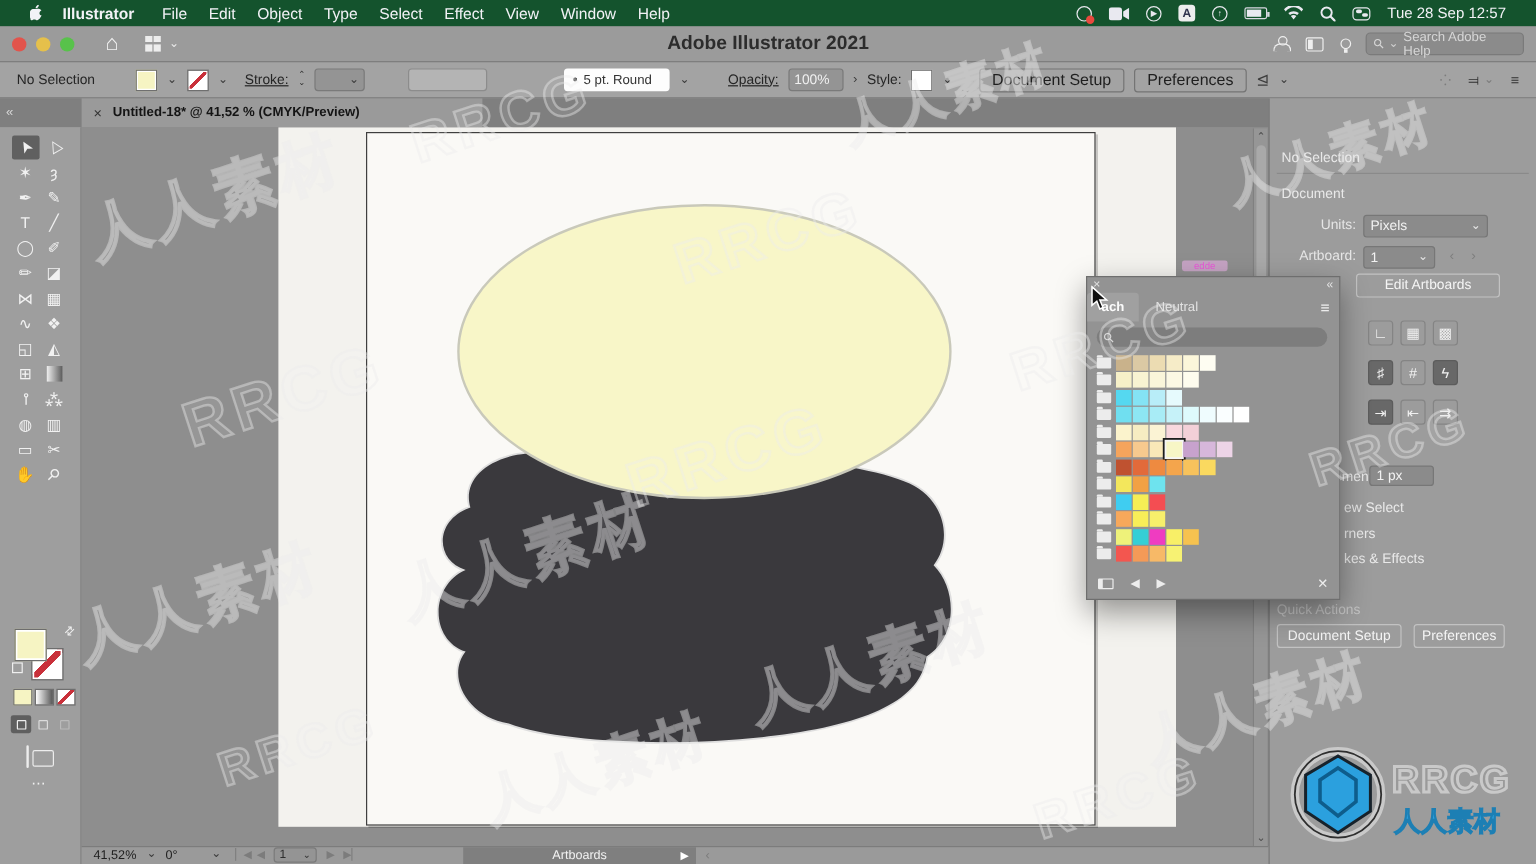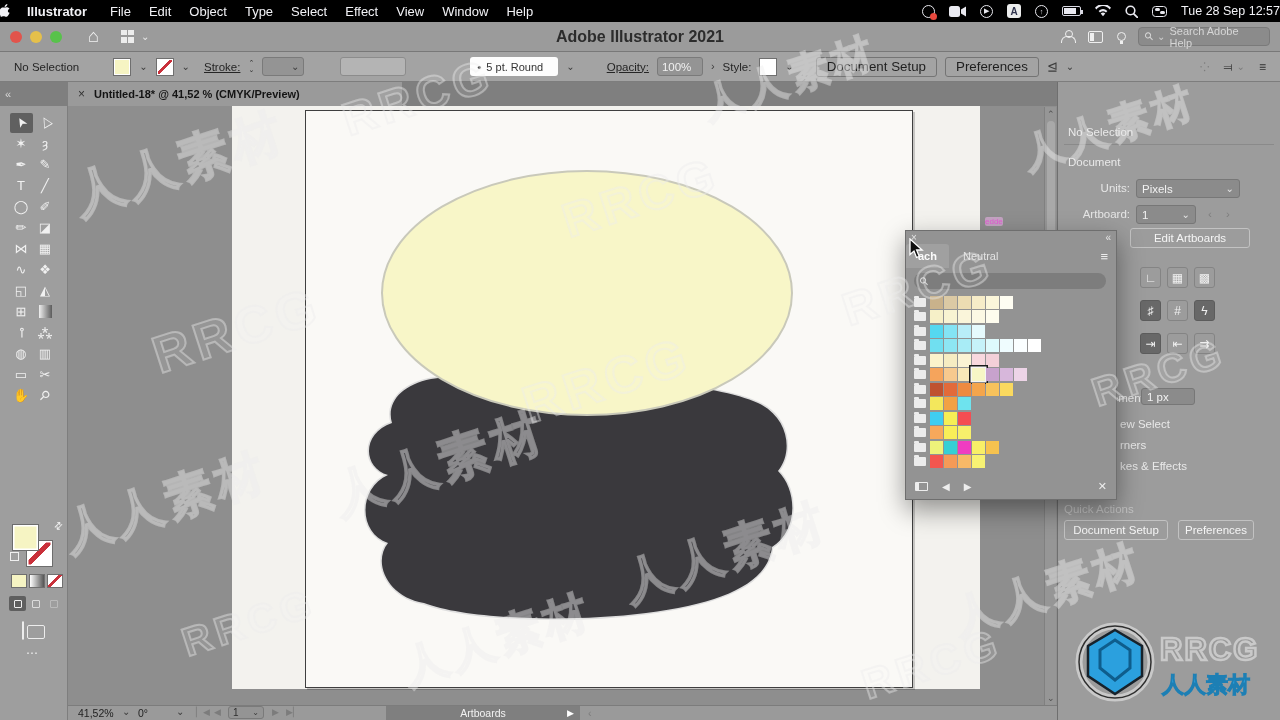--- a/index.html
+++ b/index.html
@@ -1,21 +1,21 @@
 <!DOCTYPE html>
 <html><head>
 <meta charset="utf-8">
 <style>
   *{box-sizing:border-box;margin:0;padding:0}
   html,body{width:1280px;height:720px;overflow:hidden;background:#6e6e6e}
   #screen{position:relative;width:1280px;height:720px;font-family:"Liberation Sans",sans-serif;background:#8f8f8f;overflow:hidden}
   .abs{position:absolute}
   .flex{display:flex;align-items:center}
   
-  #menubar{left:0;top:0;width:1280px;height:22px;background:#000000;color:#f2f2f6;font-size:13px;display:flex;align-items:center;padding:0 0;gap:4px}
+  #menubar{left:0;top:0;width:1280px;height:22px;background:#14532d;color:#f2f2f6;font-size:13px;display:flex;align-items:center;padding:0 25px;gap:4px}
   .menu-item{padding:0 9px;cursor:default}
   .appname{font-weight:bold;padding:0 10px}
   #mb-right{margin-left:auto;display:flex;align-items:center;gap:14px}
   .mb-ic{display:inline-flex;align-items:center;justify-content:center;height:16px}
   #clock{font-size:12.5px}
   .rec{width:13px;height:13px;border:1.6px solid #e8e8ee;border-radius:50%;position:relative}
   .rec::after{content:"";position:absolute;right:-3px;bottom:-3px;width:7px;height:7px;border-radius:50%;background:#e8493e}
   .battery{width:19px;height:10px;border:1px solid #d9d9e2;border-radius:2px;position:relative}
   .battery::before{content:"";position:absolute;left:1px;top:1px;bottom:1px;width:12px;background:#e9e9f0}
   .battery::after{content:"";position:absolute;right:-3px;top:2.5px;width:2px;height:4px;background:#d9d9e2}
@@ -107,21 +107,21 @@
   #statusbar{left:68px;top:705px;width:989px;height:15px;background:#9a9a9a;border-top:1px solid #7c7c7c;font-size:10.5px;color:#1f1f1f}
   .sb{position:absolute;top:1px}
   #sel-field{position:absolute;left:318px;top:0;width:194px;height:14px;background:#7f7f7f;display:flex;align-items:center;justify-content:center;color:#f2f2f2}
   
   #wm-layer{left:0;top:0;width:1280px;height:720px;pointer-events:none;z-index:80}
   .wm{position:absolute;font-weight:bold;color:rgba(255,255,255,.07);-webkit-text-stroke:2px rgba(235,235,235,.42);transform:rotate(-18deg);letter-spacing:5px;white-space:nowrap}
   #rrcg-logo{left:1072px;top:618px;width:205px;height:95px;z-index:85}
   #logo-en{position:absolute;left:88px;top:14px;font-size:31px;font-weight:bold;letter-spacing:2px;color:rgba(150,150,150,.2);-webkit-text-stroke:2.5px #c9c9c9}
   #logo-cn{position:absolute;left:90px;top:52px;font-size:22px;font-weight:bold;color:#2ba0de;-webkit-text-stroke:1px #1d7fb4}
   #cursor{left:909px;top:238px;z-index:90}
-  #artifact{left:985px;top:217px;z-index:45;font-size:8px;color:#e659d6;background:rgba(242,180,238,.55);padding:0 0;border-radius:2px}
+  #artifact{left:985px;top:217px;z-index:45;font-size:8px;color:#e659d6;background:rgba(242,180,238,.55);padding:0 10px;border-radius:2px}
 </style>
 </head>
 <body>
 
 <div id="screen">
 
   <div id="menubar" class="abs">
     <span class="mb-ic">
       <svg width="13" height="15" viewBox="0 0 13 15">
           <path fill="#f2f2f6" d="M9.2 0c.1 1-.3 1.9-.9 2.6-.6.7-1.6 1.2-2.5 1.1-.1-.9.4-1.9 1-2.5C7.4.5 8.4.1 9.2 0zM12 11c-.4 1-.6 1.4-1.2 2.3-.8 1.2-1.9 2.7-3.2 2.7-1.2 0-1.5-.8-3.1-.8s-2 .8-3.1.8C.1 16 .9 14.7.1 13.5-1.9 10.4-.2 5.8 2.1 4.7c1.2-.6 2.3-.2 3.2-.2.9 0 1.7-.5 3.2-.4.6 0 2.3.2 3.4 1.8-3 1.6-2.5 5.1.1 5.1z" transform="scale(.8)"></path>

